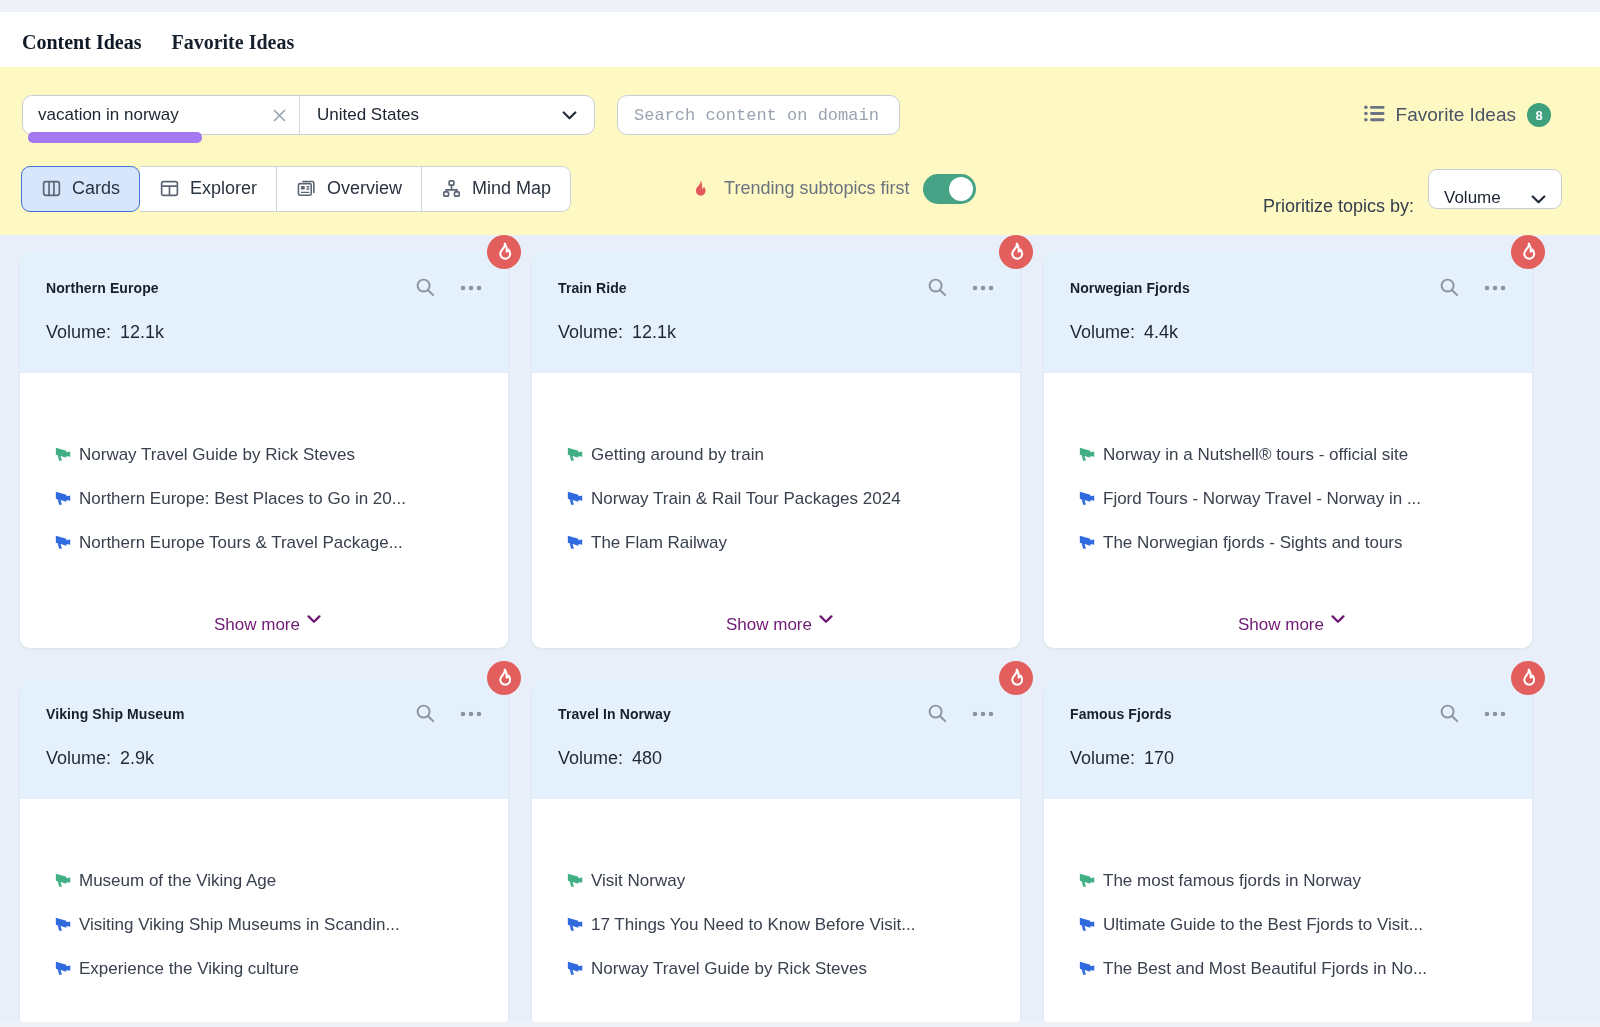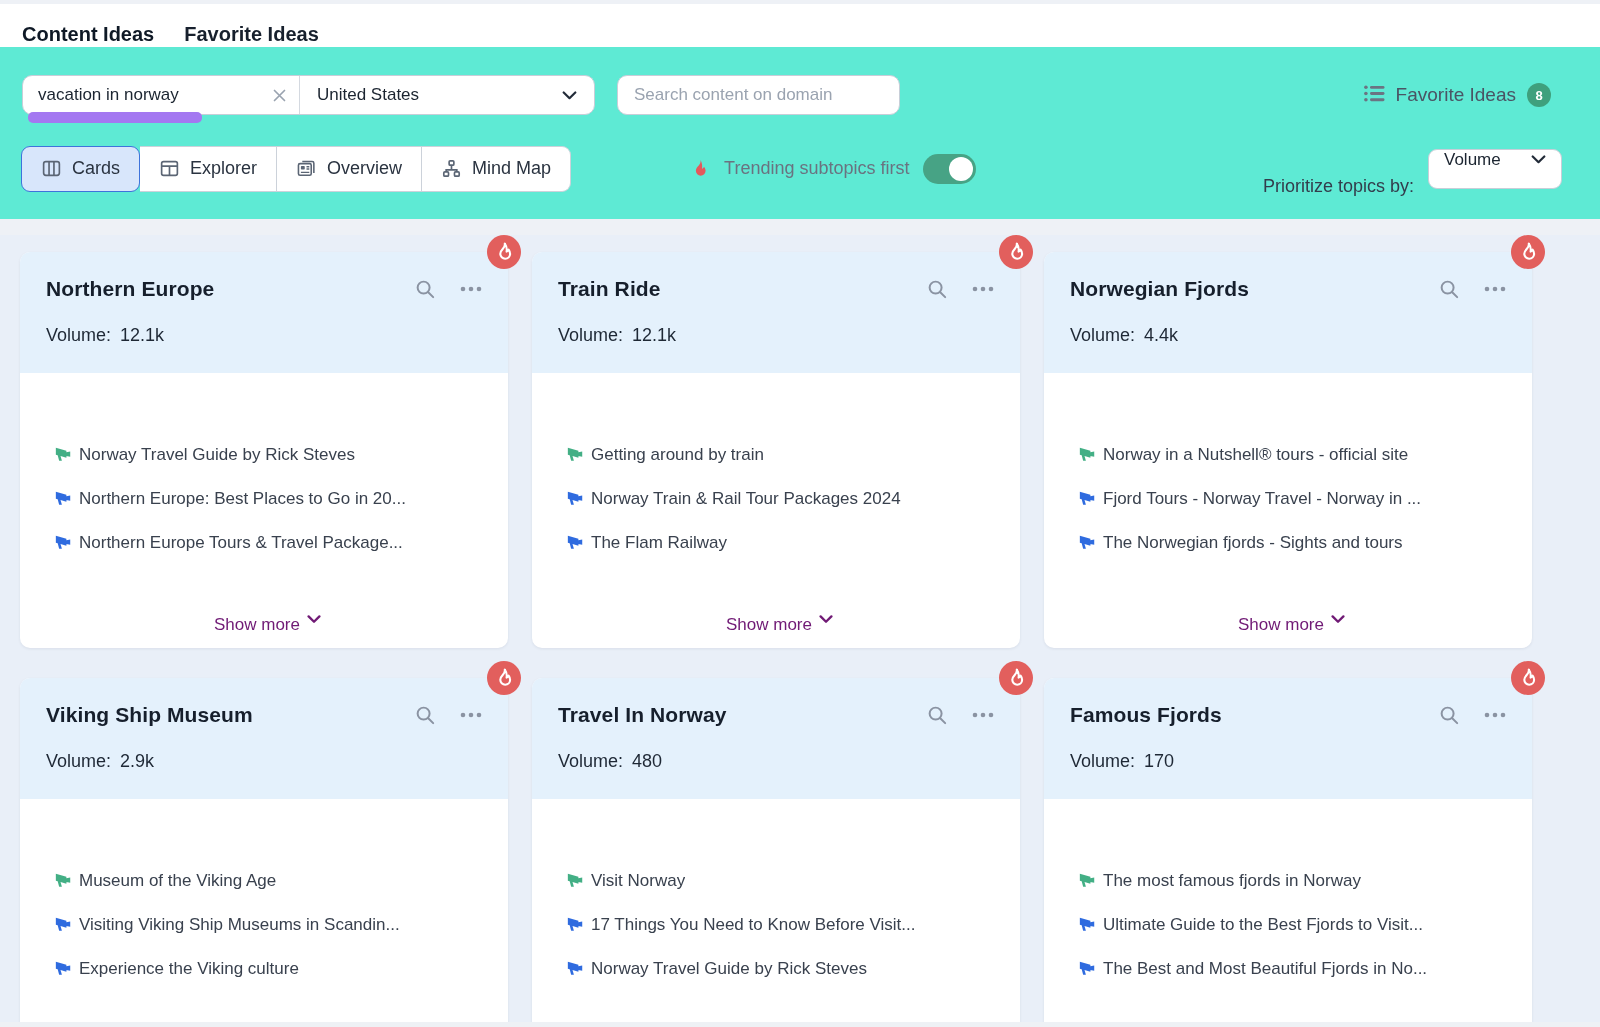--- a/index.html
+++ b/index.html
@@ -1,43 +1,43 @@
 <!DOCTYPE html>
 <html><head>
 <meta charset="utf-8">
 <style>
   html,body{margin:0;padding:0;}
   body{
     width:1600px;height:1027px;position:relative;overflow:hidden;
     background:#eef1f6;font-family:"Liberation Sans",sans-serif;
   }
   
-  .tabbar{position:absolute;top:4px;left:0;width:1600px;height:62px;background:#fff;
+  .tabbar{position:absolute;top:12px;left:0;width:1600px;height:62px;background:#fff;
     border-bottom:1px solid #dcdfe5;display:flex;align-items:stretch;
-    padding-left:22px;gap:30px;box-sizing:border-box;}
+    padding-left:22px;gap:30px;box-sizing:border-box;font-family:Liberation Serif, serif;}
   .tab{display:flex;align-items:center;font-size:20px;color:#17202d;position:relative;cursor:pointer;font-weight:600;}
   .tab.active{font-weight:700;color:#0f1926;}
   .tab.active::after{content:"";position:absolute;left:-2px;right:-2px;bottom:-1px;height:4px;
     background:#2e6be5;border-radius:3px 3px 0 0;}
   
-  .controls{position:absolute;top:47px;left:0;width:1600px;height:172px;background:#5eead4;}
+  .controls{position:absolute;top:67px;left:0;width:1600px;height:172px;background:#fef9c3;}
   .row1{position:absolute;top:28px;left:22px;right:49px;height:40px;display:flex;align-items:center;}
   .query-group{position:relative;width:573px;height:40px;background:#fff;border:1px solid #c8ced8;
     border-radius:10px;display:flex;box-sizing:border-box;}
   .query-field{width:276px;display:flex;align-items:center;padding:0 13px 0 15px;box-sizing:border-box;}
   .query-text{flex:1;min-width:0;font-size:17px;color:#1b2430;border:none;outline:none;background:transparent;
     font-family:inherit;padding:0;}
   .clear-btn{display:flex;align-items:center;cursor:pointer;}
   .country-select{flex:1;border-left:1px solid #d4d9e0;display:flex;align-items:center;
     justify-content:space-between;padding:0 17px;cursor:pointer;}
   .country-label{font-size:17px;color:#1b2430;}
   .purple-underline{position:absolute;top:36px;left:5px;width:174px;height:11px;border-radius:5px;
     background:#a478f1;z-index:3;}
   .domain-input{margin-left:22px;width:283px;height:40px;box-sizing:border-box;border:1px solid #c8ced8;
-    border-radius:10px;background:#fff;padding:0 16px;font-size:17px;color:#1b2430;font-family:Liberation Sans, sans-serif;outline:none;}
+    border-radius:10px;background:#fff;padding:0 16px;font-size:17px;color:#1b2430;font-family:Liberation Mono, monospace;outline:none;}
   .domain-input::placeholder{color:#9aa3b0;}
   .get-btn{margin-left:16px;height:40px;padding:0 24px;background:#3a7be9;border:none;border-radius:8px;
     color:#fff;font-size:17px;font-weight:600;font-family:inherit;cursor:pointer;}
   .fav-ideas{margin-left:auto;display:flex;align-items:center;gap:11px;cursor:pointer;}
   .fav-label{font-size:19px;color:#4a5464;}
   .fav-badge{width:24px;height:24px;border-radius:50%;background:#3fa07d;color:#fff;font-size:13px;
     font-weight:700;display:flex;align-items:center;justify-content:center;}
   .row2{position:absolute;top:101px;left:21px;right:38px;height:41px;display:flex;align-items:center;}
   .segmented{display:flex;height:46px;}
   .segment{display:flex;align-items:center;gap:10px;padding:0 19px;background:#fff;
@@ -47,33 +47,33 @@
   .segment:last-child{border-radius:0 9px 9px 0;}
   .segment .seg-icon{display:flex;color:#5b6574;}
   .segment.active{background:#d8e6fb;border:1.5px solid #3e73db;border-radius:9px;z-index:1;position:relative;}
   .trending{margin-left:118px;display:flex;align-items:center;gap:13px;cursor:pointer;}
   .trending-label{font-size:18px;color:#6a7380;}
   .toggle{width:53px;height:30px;border-radius:15px;background:#47a385;position:relative;cursor:pointer;}
   .toggle-knob{position:absolute;top:3px;right:3px;width:24px;height:24px;border-radius:50%;background:#fff;}
   .prioritize{margin-left:auto;display:flex;align-items:center;gap:14px;}
   .prioritize-label{font-size:18px;color:#333d4c;margin-top:36px;}
   .sort-select{width:134px;height:40px;box-sizing:border-box;border:1px solid #c8ced8;border-radius:9px;
-    background:#fff;display:flex;align-items:flex-start;justify-content:space-between;padding:0 15px;cursor:pointer;}
+    background:#fff;display:flex;align-items:flex-end;justify-content:space-between;padding:0 15px;cursor:pointer;}
   .sort-value{font-size:17px;color:#1b2430;}
   
   .cards-area{position:absolute;top:235px;left:0;right:0;bottom:0;background:#e9eff8;overflow:hidden;}
   .grid{position:absolute;top:17px;left:20px;display:grid;grid-template-columns:repeat(3,488px);
     column-gap:24px;row-gap:30px;}
   .card{position:relative;width:488px;height:396px;background:#fff;border-radius:10px;
     display:flex;flex-direction:column;box-shadow:0 1px 3px rgba(24,38,63,.08);}
   .fire-badge{position:absolute;top:-17px;right:-13px;width:34px;height:34px;z-index:2;}
   .card-header{height:121px;background:#e4f1fc;border-radius:10px 10px 0 0;
     padding:25px 26px 0;box-sizing:border-box;}
   .title-row{display:flex;align-items:center;}
-  .card-title{margin:0;font-size:21px;font-weight:700;color:#161f2c;letter-spacing:.1px;}
+  .card-title{margin:0;font-size:14px;font-weight:700;color:#161f2c;letter-spacing:.1px;}
   .hicons{margin-left:auto;display:flex;align-items:center;gap:24px;}
   .hicon{display:flex;cursor:pointer;color:#8a93a2;}
   .volume-row{margin-top:24px;font-size:18px;color:#1e2835;display:flex;gap:9px;}
   .card-body{flex:1;display:flex;flex-direction:column;padding:70px 26px 13px 33px;box-sizing:border-box;min-height:0;}
   .item{display:flex;align-items:center;gap:4px;height:24px;margin-bottom:20px;cursor:pointer;}
   .item-text{font-size:17px;color:#39414e;white-space:nowrap;overflow:hidden;}
   .mega{display:flex;flex:0 0 22px;}
   .mega.green{color:#43af85;}
   .mega.blue{color:#2f6bdf;}
   .show-more{margin-top:auto;align-self:center;display:flex;align-items:flex-start;gap:7px;

